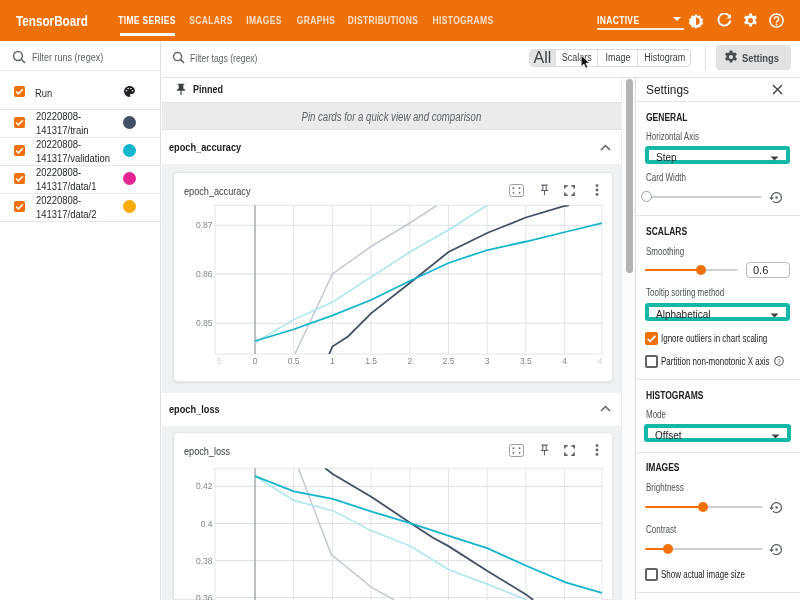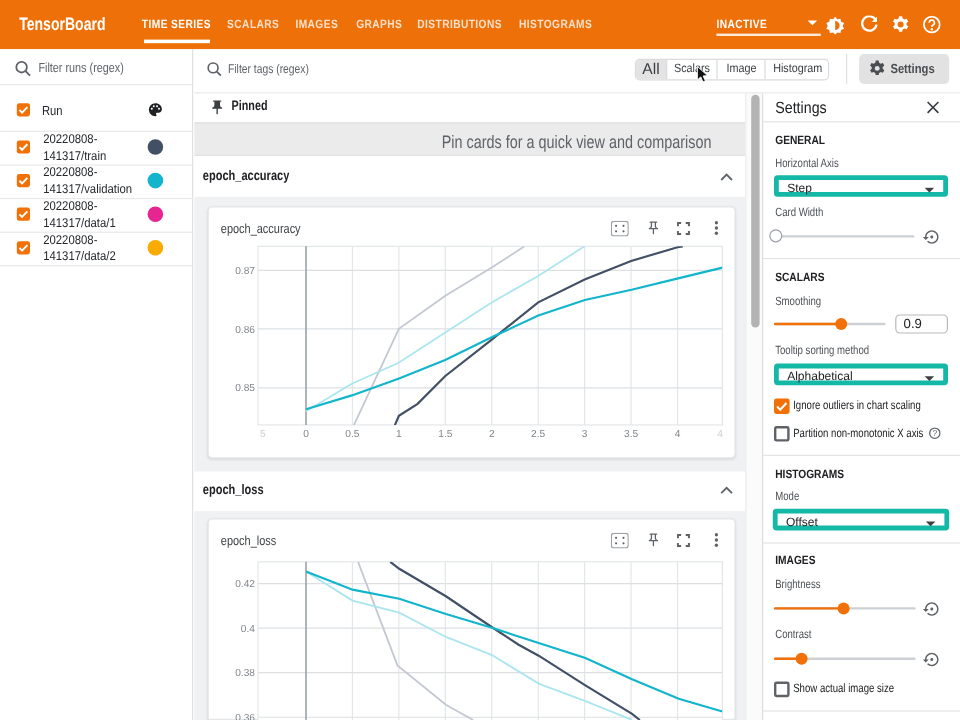--- a/index.html
+++ b/index.html
@@ -119,42 +119,42 @@
 <svg class="abs" style="left:172px;top:51px" width="13" height="13" viewBox="0 0 14 14">
     <circle cx="6" cy="6" r="4.4" fill="none" stroke="#5f6368" stroke-width="1.5"></circle>
     <path d="M9.3 9.3 L13 13" stroke="#5f6368" stroke-width="1.6"></path>
   </svg>
 <div class="abs" style="left:190px;top:52px;font-size:10.5px;color:#5f6368;transform:scaleX(.82);transform-origin:0 0">Filter tags (regex)</div>
 <div class="abs" style="left:529px;top:49px;width:162px;height:18px;border:1px solid #dadce0;border-radius:4px;background:#fff"></div>
 <div class="abs" style="left:530px;top:50px;width:26px;height:16px;background:#e3e3e3;border-radius:3px 0 0 3px"></div>
 <div class="abs" style="left:555px;top:50px;width:1px;height:16px;background:#dadce0"></div>
 <div class="abs" style="left:597px;top:50px;width:1px;height:16px;background:#dadce0"></div>
 <div class="abs" style="left:637px;top:50px;width:1px;height:16px;background:#dadce0"></div>
-<div class="abs" style="left:529px;top:49px;width:27px;height:18px;font-size:13px;color:#3c4043;text-align:center;line-height:17px">All</div>
+<div class="abs" style="left:529px;top:49px;width:27px;height:18px;font-size:16px;color:#3c4043;text-align:center;line-height:17px">All</div>
 <div class="abs" style="left:556px;top:49px;width:41px;height:18px;font-size:10px;color:#3c4043;text-align:center;line-height:17px"><span style="display:inline-block;transform:scaleX(.9)">Scalars</span></div>
 <div class="abs" style="left:598px;top:49px;width:39px;height:18px;font-size:10px;color:#3c4043;text-align:center;line-height:17px"><span style="display:inline-block;transform:scaleX(.9)">Image</span></div>
 <div class="abs" style="left:638px;top:49px;width:53px;height:18px;font-size:10px;color:#3c4043;text-align:center;line-height:17px"><span style="display:inline-block;transform:scaleX(.9)">Histogram</span></div>
 <svg class="abs" style="left:580px;top:55px;z-index:50" width="12" height="15" viewBox="0 0 12 15">
     <path d="M1.2 0.5 L1.2 11.5 L4 9.1 L5.8 13.2 L7.8 12.3 L5.9 8.3 L9.6 8 Z" fill="#111" stroke="#fff" stroke-width="0.7"></path>
   </svg>
 <div class="abs" style="left:705px;top:45px;width:1px;height:25px;background:#e0e0e0"></div>
 <div class="abs" style="left:716px;top:45px;width:75px;height:25px;background:#e2e2e2;border-radius:4px"></div>
 <svg class="abs" style="left:724px;top:50px" width="14" height="14" viewBox="0 0 15 15">
     <path d="M6.2 0.5 h2.6 l0.4 1.9 1.5 0.85 1.85-0.65 1.3 2.25 -1.45 1.3 v1.7 l1.45 1.3 -1.3 2.25 -1.85-0.65 -1.5 0.85 -0.4 1.9 h-2.6 l-0.4-1.9 -1.5-0.85 -1.85 0.65 -1.3-2.25 1.45-1.3 v-1.7 L1.15 4.85 2.45 2.6 4.3 3.25 5.8 2.4 Z" fill="#4a4d51"></path>
     <circle cx="7.5" cy="7.5" r="2.2" fill="#e2e2e2"></circle>
   </svg>
 <div class="abs" style="left:742px;top:52px;font-size:11px;font-weight:bold;color:#4a4d51;transform:scaleX(.85);transform-origin:0 0">Settings</div>
 
 <div class="abs" style="left:162px;top:78px;width:459px;height:522px;background:#fff"></div>
 <svg class="abs" style="left:174px;top:82px" width="14" height="15" viewBox="0 0 24 24">
     <path d="M16 9 V4 h1 c0.55 0 1-0.45 1-1 s-0.45-1-1-1 H7 C6.45 2 6 2.45 6 3 s0.45 1 1 1 h1 v5 c0 1.66-1.34 3-3 3 v2 h5.97 v7 l1 1 1-1 v-7 H19 v-2 c-1.66 0-3-1.34-3-3 Z" fill="#3c4043"></path>
   </svg>
 <div class="abs" style="left:193px;top:83px;font-size:11.5px;font-weight:bold;color:#202124;transform:scaleX(.78);transform-origin:0 0">Pinned</div>
 <div class="abs" style="left:162px;top:102px;width:459px;height:28px;background:#ebebeb;border-top:1px solid #e0e0e0;border-bottom:1px solid #e0e0e0"></div>
-<div class="abs" style="left:162px;top:110px;width:459px;text-align:right;font-size:15px;color:#5f6368"><span style="display:inline-block;transform:scaleX(.8)">Pin cards for a quick view and comparison</span></div>
+<div class="abs" style="left:162px;top:110px;width:459px;text-align:center;font-size:12px;font-style:italic;color:#5f6368"><span style="display:inline-block;transform:scaleX(.8)">Pin cards for a quick view and comparison</span></div>
 <div class="abs" style="left:169px;top:141px;font-size:11.5px;font-weight:bold;color:#202124;transform:scaleX(.8);transform-origin:0 0">epoch_accuracy</div>
 <svg class="abs" style="left:600px;top:144px" width="11" height="7">
     <path d="M1 6 L5.5 1.5 L10 6" fill="none" stroke="#5f6368" stroke-width="1.5"></path>
   </svg>
 <div class="abs" style="left:162px;top:164px;width:459px;height:229px;background:#f0f1f2"></div>
 <div class="abs" style="left:173px;top:172px;width:440px;height:210px;background:#fff;border:1px solid #e4e6e8;border-radius:4px;box-shadow:0 1px 2px rgba(60,64,67,.12)"></div>
 <div class="abs" style="left:184px;top:185px;font-size:11px;color:#3c4043;transform:scaleX(.83);transform-origin:0 0">epoch_accuracy</div>
 
 <svg class="abs" style="left:509px;top:184px" width="15" height="13" viewBox="0 0 15 13">
     <rect x="0.5" y="0.5" width="14" height="12" rx="2" fill="none" stroke="#9aa0a6" stroke-width="1"></rect>
@@ -307,21 +307,21 @@
 <div class="abs" style="left:641px;top:191px;width:11px;height:11px;border-radius:50%;background:#fff;border:1.5px solid #9aa0a6"></div>
 <svg class="abs" style="left:769px;top:189.5px" width="15" height="15" viewBox="0 0 24 24">
     <path d="M14 12c0-1.1-.9-2-2-2s-2 .9-2 2 .9 2 2 2 2-.9 2-2zm-2-9c-4.97 0-9 4.03-9 9H0l4 4 4-4H5c0-3.87 3.13-7 7-7s7 3.13 7 7-3.13 7-7 7c-1.9 0-3.62-.76-4.88-1.99L5.71 18.42C7.32 20.01 9.54 21 12 21c4.97 0 9-4.03 9-9s-4.03-9-9-9z" fill="#5f6368"></path>
   </svg>
 <div class="div" style="left:636px;top:215px;width:164px;background:#e4e4e4"></div>
 <div class="sect" style="left:646px;top:226px">SCALARS</div>
 <div class="lbl" style="left:646px;top:246px">Smoothing</div>
 <div class="track" style="left:645px;top:269px;width:93px"></div>
 <div class="fill" style="left:645px;top:269px;width:57px"></div>
 <div class="thumb" style="left:696px;top:265px"></div>
-<div class="abs" style="left:746px;top:262px;width:44px;height:16px;border:1px solid #b6b9bd;border-radius:4px;background:#fff;font-size:11px;color:#202124;line-height:14px;padding-left:6px">0.9</div>
+<div class="abs" style="left:746px;top:262px;width:44px;height:16px;border:1px solid #b6b9bd;border-radius:4px;background:#fff;font-size:11px;color:#202124;line-height:14px;padding-left:6px">0.6</div>
 <div class="lbl" style="left:646px;top:287px">Tooltip sorting method</div>
 <div class="sel" style="left:645px;top:303px;width:145px">Alphabetical<svg width="9" height="5">
       <path d="M0.5 0.5 L4.5 4.5 L8.5 0.5 Z" fill="#3c4043"></path>
     </svg></div>
 <div class="cb" style="left:645px;top:332px;width:13px;height:13px">
     <svg width="13" height="13">
       <path d="M2.6 6.8 L5.2 9.4 L10.4 3.8" fill="none" stroke="#fff" stroke-width="1.7"></path>
     </svg>
   </div>
 <div class="abs" style="left:661px;top:333px;font-size:10px;color:#202124;transform:scaleX(.8);transform-origin:0 0">Ignore outliers in chart scaling</div>

